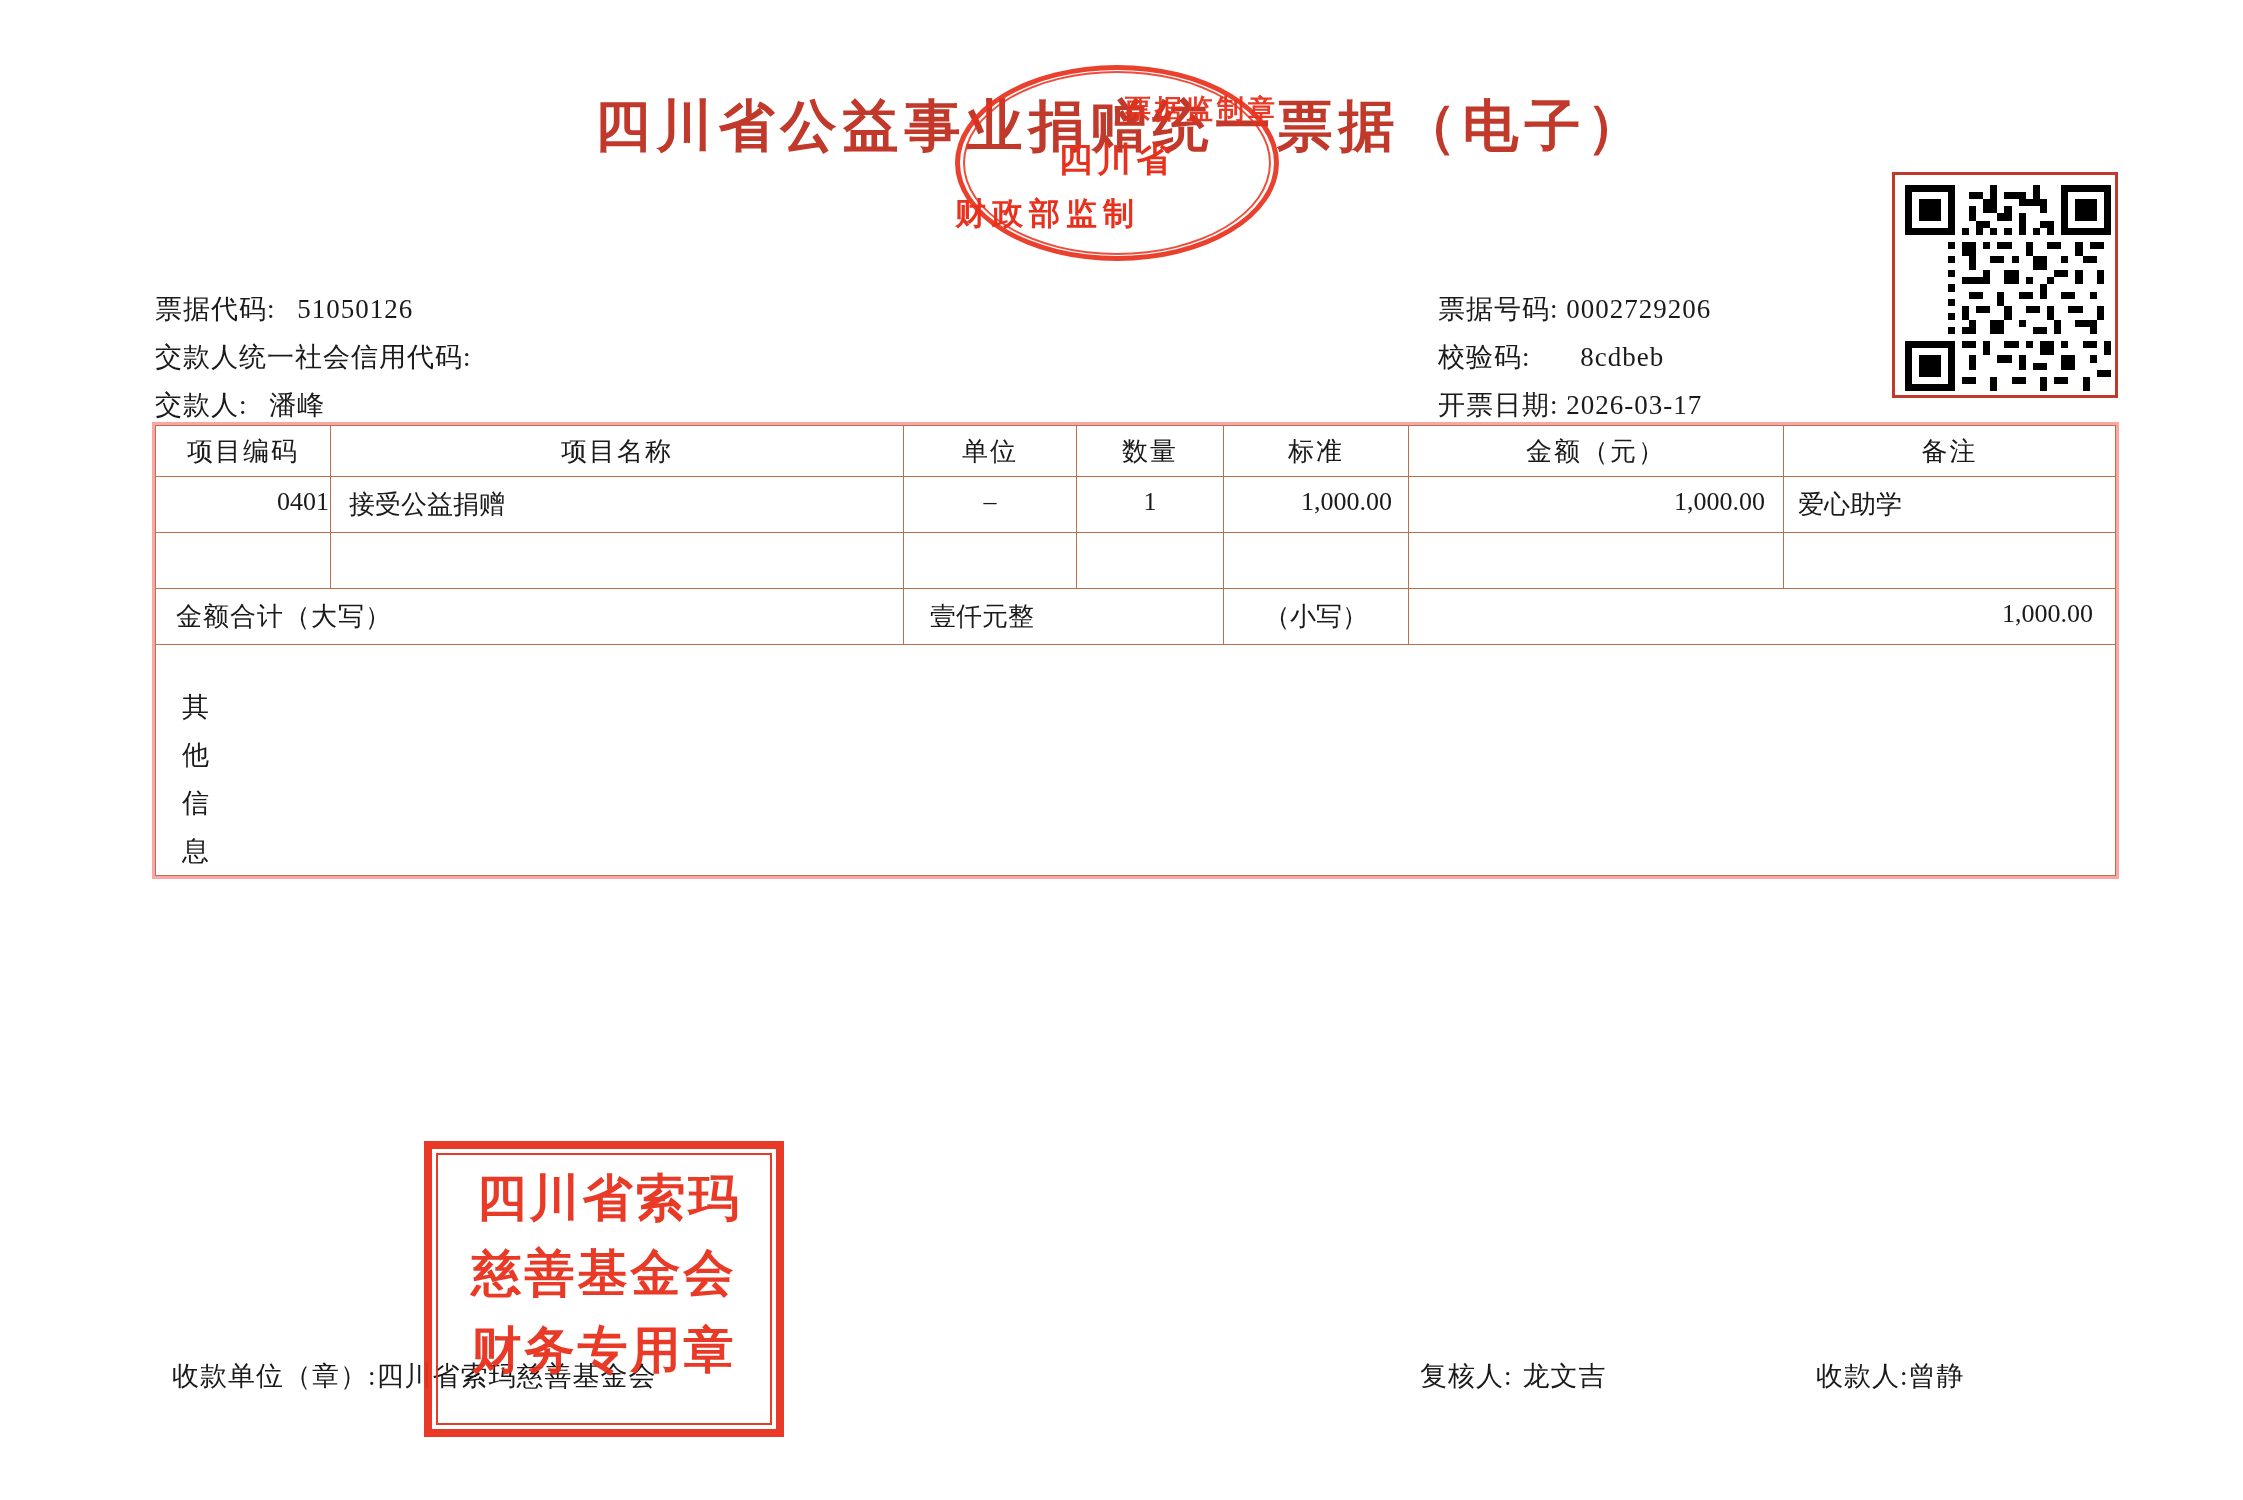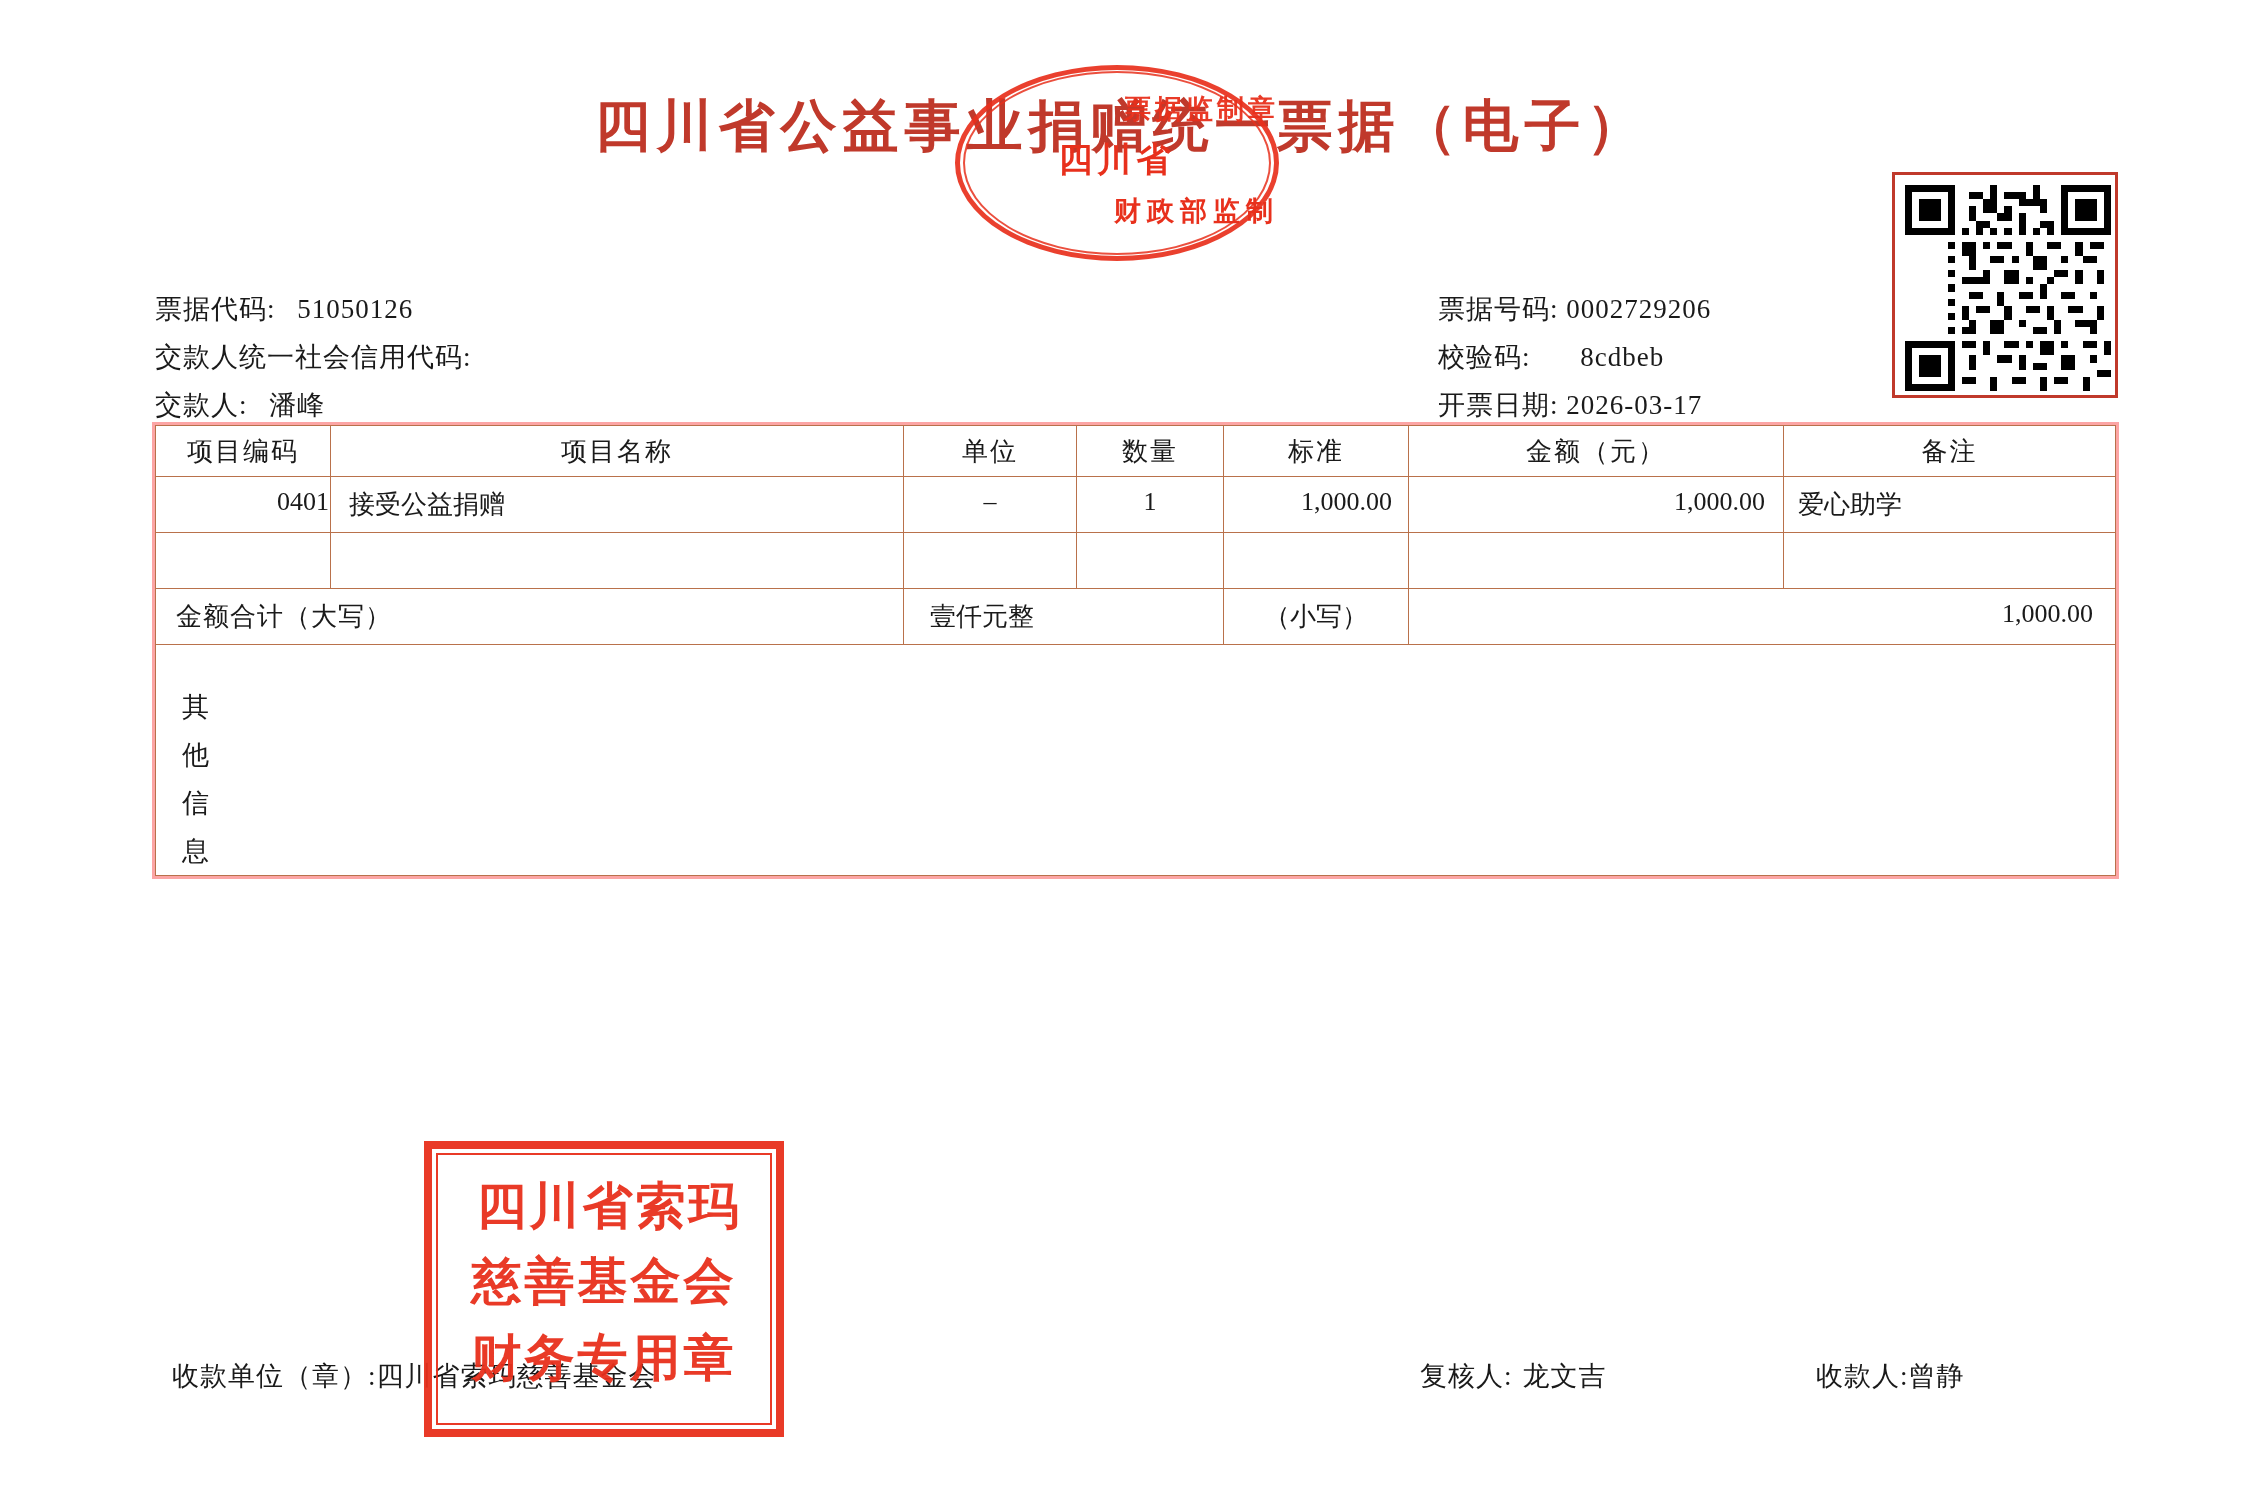--- a/index.html
+++ b/index.html
@@ -210,23 +210,23 @@
     text-align: center;
     color: #e8301c;
     font-size: 34px;
     font-weight: bold;
     letter-spacing: 5px;
   }
   .seal-bottom {
     position: absolute;
     width: 324px;
     top: 128px;
-    text-align: right;
+    text-align: left;
     color: #e8301c;
-    font-size: 27px;
+    font-size: 31px;
     font-weight: bold;
     letter-spacing: 6px;
   }
 
   .seal-square {
     position: absolute;
     left: 424px;
     top: 1124px;
     width: 360px;
     height: 296px;
@@ -240,21 +240,21 @@
     position: absolute;
     left: 4px; top: 4px;
     right: 4px; bottom: 4px;
     border: 2px solid #e8301c;
   }
   .sq-line {
     text-align: center;
     font-weight: bold;
     font-family: "Liberation Serif","DejaVu Serif",serif;
   }
-  .sq-l1 { margin-top: 24px; font-size: 50px; letter-spacing: 3px; padding-left: 10px; }
+  .sq-l1 { margin-top: 16px; font-size: 50px; letter-spacing: 3px; padding-left: 10px; }
   .sq-l2 { margin-top: 8px; font-size: 50px; letter-spacing: 3px; }
   .sq-l3 { margin-top: 10px; font-size: 50px; letter-spacing: 3px; }
 </style>
 </head>
 <body>
 
 <div class="receipt">
 
   <div class="title">四川省公益事业捐赠统一票据（电子）</div>
 

